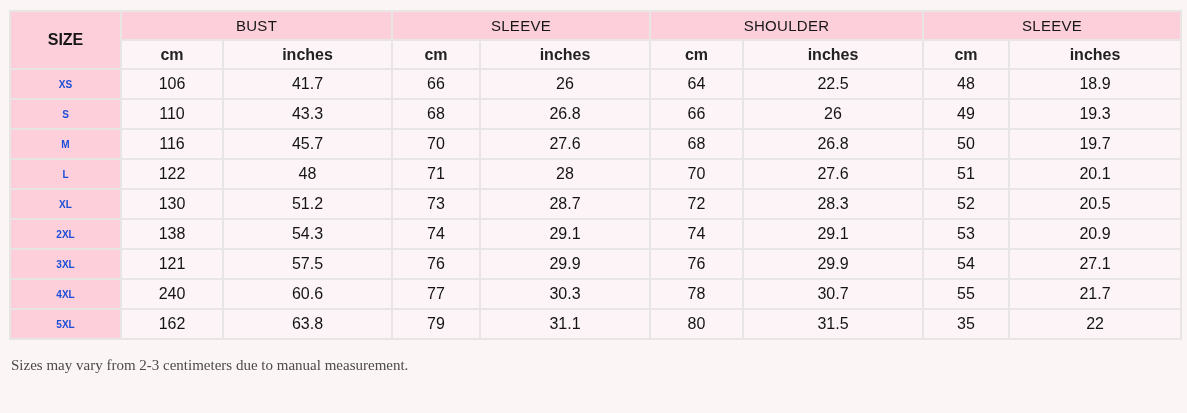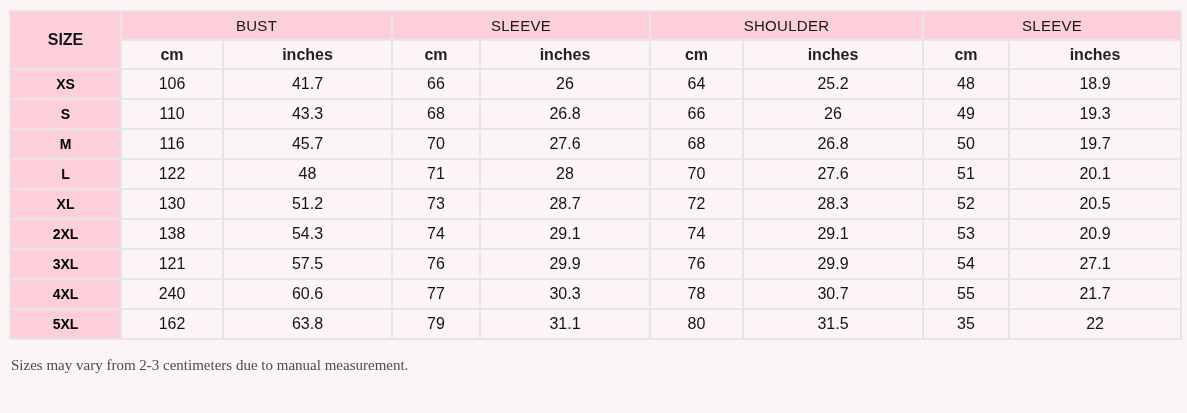--- a/index.html
+++ b/index.html
@@ -48,24 +48,24 @@
     }
     .unit-header {
       height: 27px;
       font-size: 16px;
       font-weight: bold;
       background: var(--cell-light, #fdf4f7);
       color: #222222;
     }
     tbody th.size-label {
       height: 28px;
-      font-size: 14px;
+      font-size: 10px;
       font-weight: bold;
       background: var(--pink, #fccfdb);
-      color: #000000;
+      color: #1d4ed8;
     }
     tbody td.value-cell {
       height: 28px;
       font-size: 16px;
       background: var(--cell-light, #fdf4f7);
       color: #141414;
     }
     .note {
       margin: 17px 0 0 2px;
       font-family: Liberation Serif, serif;
@@ -110,21 +110,21 @@
       </tr>
     </thead>
     <tbody>
         <tr>
           <th class="size-label">XS</th>
           <td class="value-cell">106</td>
           <td class="value-cell">41.7</td>
           <td class="value-cell">66</td>
           <td class="value-cell">26</td>
           <td class="value-cell">64</td>
-          <td class="value-cell">25.2</td>
+          <td class="value-cell">22.5</td>
           <td class="value-cell">48</td>
           <td class="value-cell">18.9</td>
         </tr>
         <tr>
           <th class="size-label">S</th>
           <td class="value-cell">110</td>
           <td class="value-cell">43.3</td>
           <td class="value-cell">68</td>
           <td class="value-cell">26.8</td>
           <td class="value-cell">66</td>

